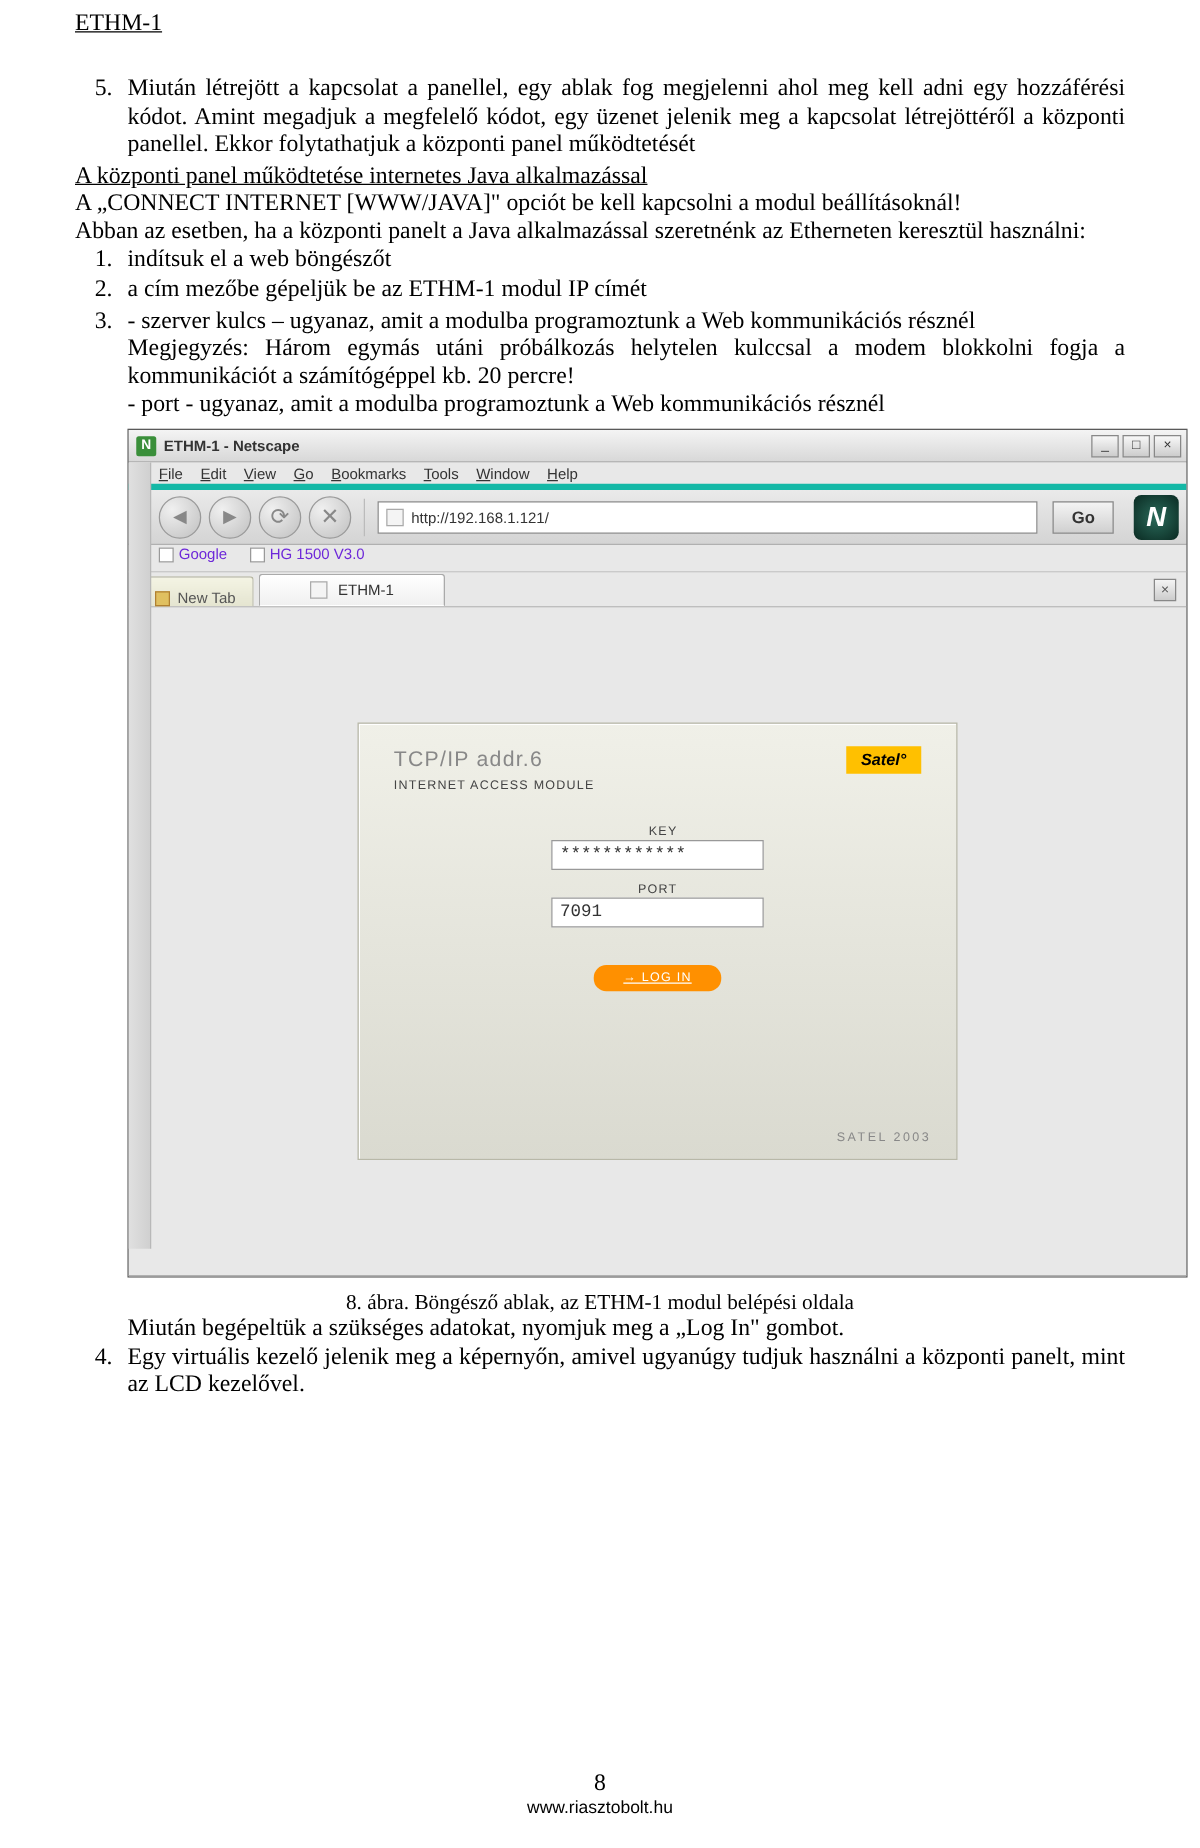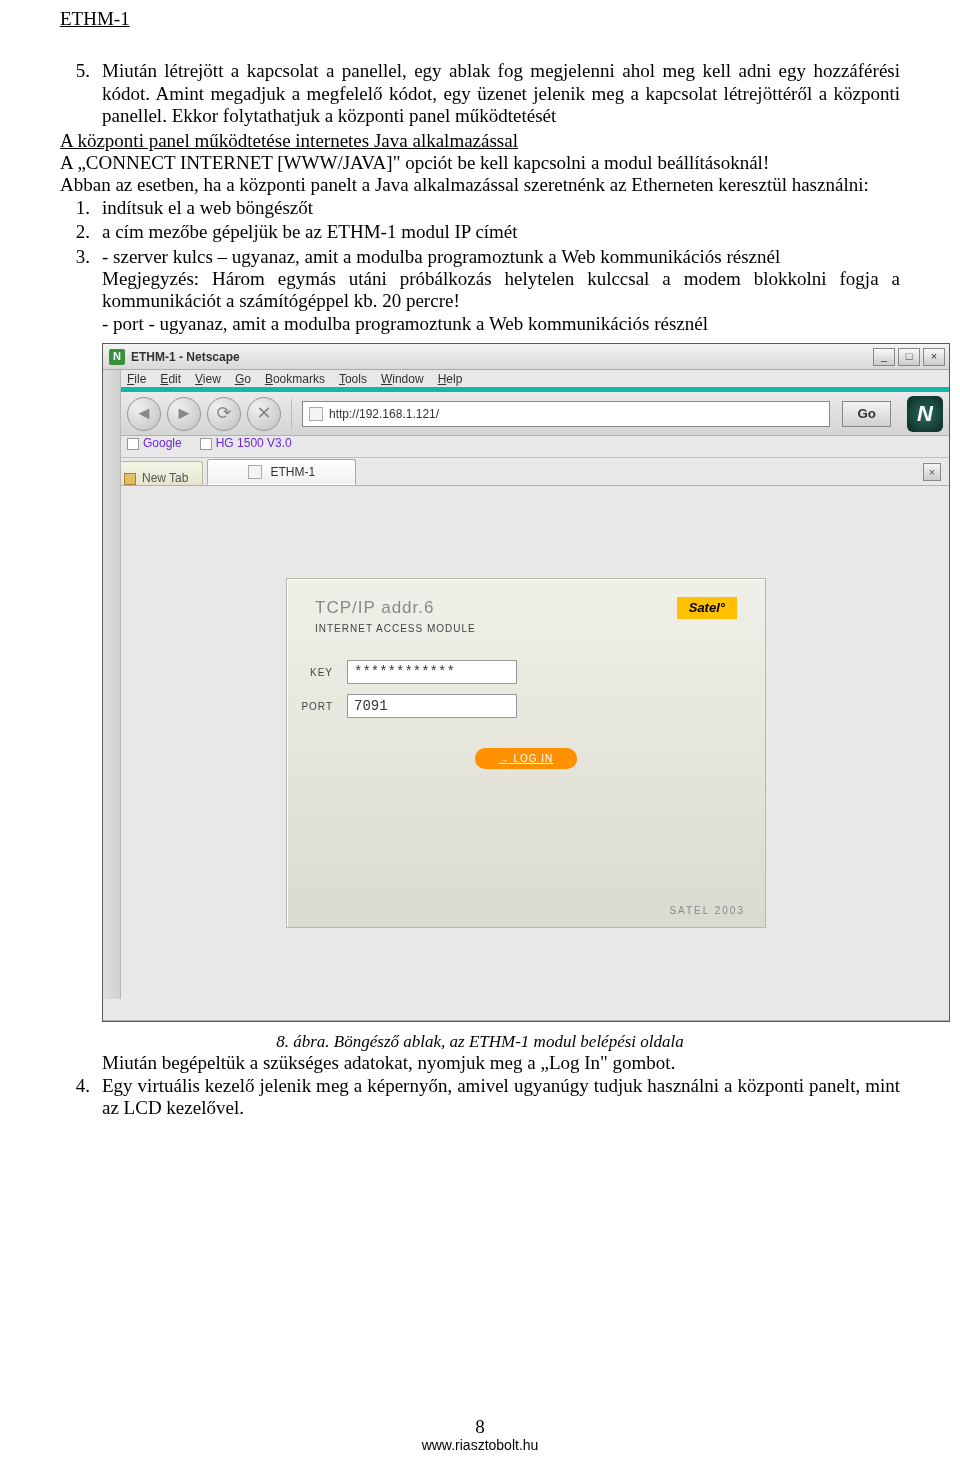--- a/index.html
+++ b/index.html
@@ -19,21 +19,21 @@
     padding-top: 8px;
     padding-bottom: 30px;
     text-decoration: underline;
   }
   .content { text-align: justify; }
   .list-item { display: flex; margin-bottom: 2px; }
   .list-num { width: 42px; flex-shrink: 0; text-align: right; padding-right: 12px; }
   .list-text { flex: 1; }
   .sub-indent { padding-left: 42px; }
   .underline { text-decoration: underline; }
-  .figure-caption { text-align: center; font-style: italic; font-size: 17px; margin-top: 10px; }
+  .figure-caption { text-align: center; font-size: 17px; margin-top: 10px; }
   .page-num { position: absolute; bottom: 40px; left: 0; width: 960px; text-align: center; font-size: 19px; }
   .footer-url { position: absolute; bottom: 24px; left: 0; width: 960px; text-align: center; font-size: 14px; font-family: Arial, sans-serif; }
 
   
   .browser-window {
     width: 848px;
     margin: 8px 0 0 42px;
     border: 1px solid #5a5a5a;
     background: #dcdcdc;
     font-family: Tahoma, Arial, sans-serif;
@@ -153,20 +153,21 @@
   }
   .tcpip-label { font-family:Verdana,Arial; font-size:17px; color:#888; letter-spacing:1px; }
   .satel-logo {
     background:#ffc000;color:#000;font-weight:bold;font-style:italic;
     padding:3px 12px;font-size:13px;
   }
   .iam-label { padding:0 28px 16px 28px; font-size:10px; letter-spacing:1px; color:#444; }
   .form-row {
     display:flex;align-items:center;justify-content:flex-start;
     margin:10px 0;
+    flex-direction:column;
   }
   .form-label { width:60px;text-align:right;font-size:10px;color:#444;letter-spacing:1px;padding-right:14px; }
   .form-input {
     width:170px;height:24px;background:#fff;border:1px solid #999;
     font-family:"Courier New",monospace;font-size:14px;padding:2px 6px;color:#333;
   }
   .login-wrap { text-align:center;margin-top:30px; }
   .login-btn {
     display:inline-block;padding:5px 24px;
     background:#ff9000;color:#fff;font-size:10px;letter-spacing:1px;

